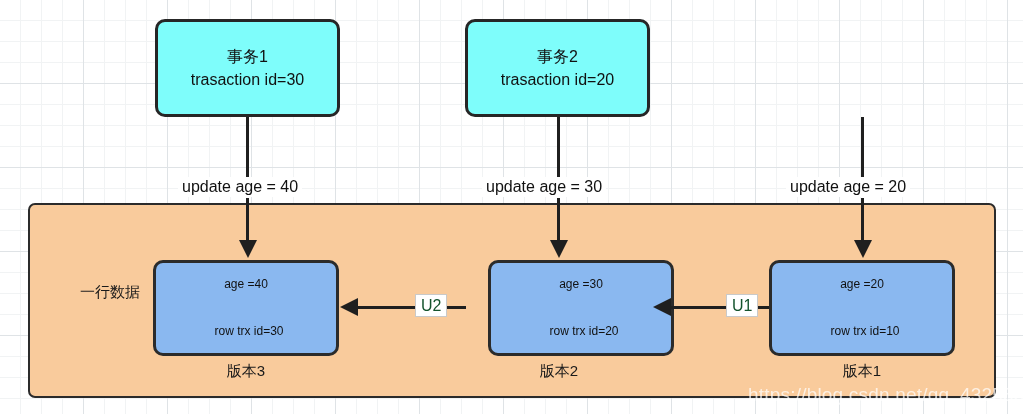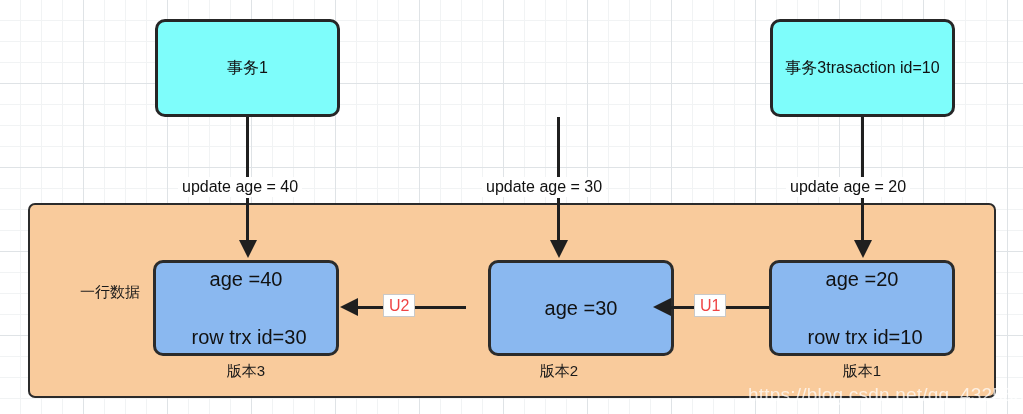--- a/index.html
+++ b/index.html
@@ -57,21 +57,21 @@
   .txn-box {
     position: absolute;
     top: 19px;
     width: 185px;
     height: 98px;
     background: #7efdfb;
     border: 3px solid #262626;
     border-radius: 10px;
     box-sizing: border-box;
     display: flex;
-    flex-direction: row;
+    flex-direction: column;
     align-items: center;
     justify-content: center;
     color: #111111;
     font-size: 16px;
     line-height: 1.45;
   }
   .txn-box .line1 { white-space: nowrap; }
   .txn-box .line2 { white-space: nowrap; }
 
   .txn-1 { left: 155px; }
@@ -86,21 +86,21 @@
     height: 96px;
     background: #8ab8f0;
     border: 3px solid #2b2b2b;
     border-radius: 10px;
     box-sizing: border-box;
     display: flex;
     flex-direction: column;
     align-items: center;
     justify-content: center;
     color: #111111;
-    font-size: 20px;
+    font-size: 12px;
     line-height: 1.45;
     gap: 29px;
   }
   .ver-box .line1 { white-space: nowrap; }
   .ver-box .line2 { white-space: nowrap; margin-left: 6px; }
 
   .ver-3 { left: 153px; }
   .ver-2 { left: 488px; }
   .ver-1 { left: 769px; }
 
@@ -178,26 +178,27 @@
   .h2-line { left: 358px; width: 108px; }
   .h2-head { left: 340px; }
   
   .h1-line { left: 671px; width: 98px; }
   .h1-head { left: 653px; }
 
   .u-label {
     position: absolute;
     top: 294px;
     font-size: 16px;
-    color: #ef4444;
+    color: #14532d;
     background: #ffffff;
     border: 1px solid #c9c9c9;
     padding: 1px 5px;
     line-height: 1.2;
     white-space: nowrap;
+    margin-left: 32px;
   }
   .u2-label { left: 383px; }
   .u1-label { left: 694px; }
 
   
   .watermark {
     position: absolute;
     left: 748px;
     top: 384px;
     font-size: 19px;
@@ -210,24 +211,25 @@
 </head>
 <body>
 
 <div id="canvas">
 
   <div class="row-panel"></div>
   <div class="row-panel-label">一行数据</div>
 
   <div class="txn-box txn-1">
     <span class="line1">事务1</span>
-  </div>
-  <div class="txn-box txn-3">
-    <span class="line1">事务3</span>
-    <span class="line2">trasaction id=10</span>
+    <span class="line2">trasaction id=30</span>
+  </div>
+  <div class="txn-box txn-2">
+    <span class="line1">事务2</span>
+    <span class="line2">trasaction id=20</span>
   </div>
 
   <div class="v-line v1-a"></div>
   <div class="v-line v1-b"></div>
   <div class="v-arrowhead v1-head"></div>
 
   <div class="v-line v2-a"></div>
   <div class="v-line v2-b"></div>
   <div class="v-arrowhead v2-head"></div>
 
@@ -238,20 +240,21 @@
   <div class="update-label upd-1">update age = 40</div>
   <div class="update-label upd-2">update age = 30</div>
   <div class="update-label upd-3">update age = 20</div>
 
   <div class="ver-box ver-3">
     <span class="line1">age =40</span>
     <span class="line2">row trx  id=30</span>
   </div>
   <div class="ver-box ver-2">
     <span class="line1">age =30</span>
+    <span class="line2">row trx  id=20</span>
   </div>
   <div class="ver-box ver-1">
     <span class="line1">age =20</span>
     <span class="line2">row trx  id=10</span>
   </div>
 
   <div class="ver-caption cap-3">版本3</div>
   <div class="ver-caption cap-2">版本2</div>
   <div class="ver-caption cap-1">版本1</div>
 

